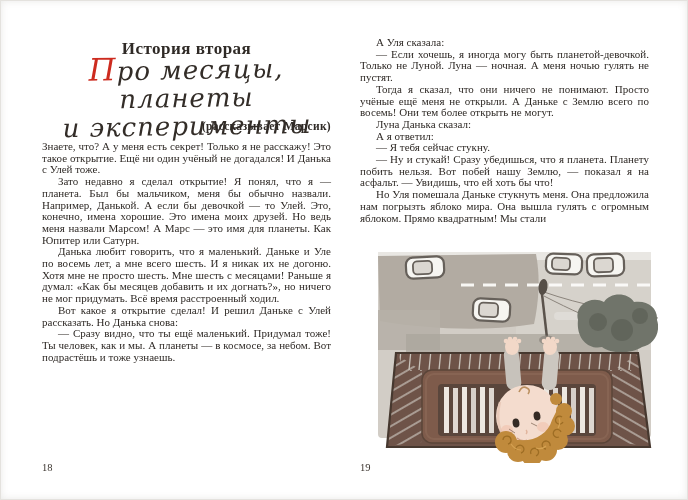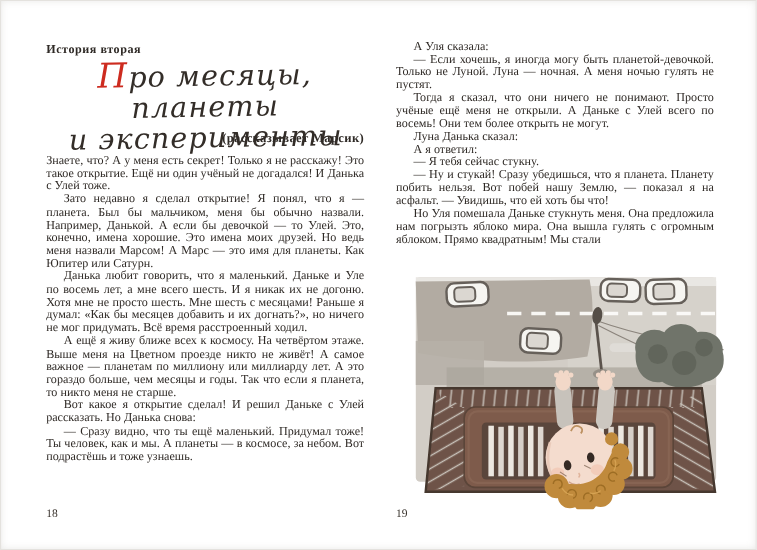--- a/index.html
+++ b/index.html
@@ -4,22 +4,22 @@
 <style>
   html,body{margin:0;padding:0;background:#ffffff;}
   .spread{
     position:relative;width:688px;height:500px;background:#ffffff;overflow:hidden;
     box-shadow:inset 0 0 0 1px #e4e2de, inset 0 0 8px rgba(110,104,96,.18);
     font-family:"Liberation Serif","DejaVu Serif",serif;color:#2f2a26;
   }
   .col{position:absolute;width:289px;text-align:justify;font-size:11px;line-height:11.7px;hyphens:auto;}
   .col p{margin:0;text-indent:16px;}
   .col p.noindent{text-indent:0;}
-  .chapter-heading{position:absolute;left:42px;top:39px;width:289px;text-align:left;
-    font-weight:bold;font-size:11px;letter-spacing:.5px;}
+  .chapter-heading{position:absolute;left:42px;top:39px;width:289px;text-align:center;
+    font-weight:bold;font-size:17px;letter-spacing:.5px;}
   .title{position:absolute;left:38px;top:54px;width:297px;text-align:center;
     font-family:"DejaVu Serif",serif;font-style:italic;font-size:26px;line-height:28px;
     letter-spacing:1px;color:#332d28;transform:rotate(-1deg);}
   .title .initial{color:#cd2b1f;font-size:31px;font-style:italic;}
   .subtitle{position:absolute;left:42px;top:120px;width:289px;text-align:right;
     font-weight:bold;font-size:11.5px;letter-spacing:.3px;}
   .left-body{left:42px;top:141px;}
   .right-body{left:360px;top:37px;}
   .pagenum{position:absolute;top:462px;width:289px;font-size:10.5px;color:#3a342e;}
   .pagenum.left{left:42px;} .pagenum.right{left:360px;}
@@ -37,33 +37,32 @@
       <span><span class="initial">П</span><span>ро месяцы, планеты</span></span><br>
       <span>и эксперименты</span>
     </div>
 
     <div class="subtitle">(рассказывает Марсик)</div>
 
     <div class="col left-body">
       <p class="noindent">Знаете, что? А у меня есть секрет! Только я не расскажу! Это такое открытие. Ещё ни один учёный не догадался! И Данька с Улей тоже.</p>
       <p>Зато недавно я сделал открытие! Я понял, что я — планета. Был бы мальчиком, меня бы обычно назвали. Например, Данькой. А если бы девочкой — то Улей. Это, конечно, имена хорошие. Это имена моих друзей. Но ведь меня назвали Марсом! А Марс — это имя для планеты. Как Юпитер или Сатурн.</p>
       <p>Данька любит говорить, что я маленький. Даньке и Уле по восемь лет, а мне всего шесть. И я никак их не догоню. Хотя мне не просто шесть. Мне шесть с месяцами! Раньше я думал: «Как бы месяцев добавить и их догнать?», но ничего не мог придумать. Всё время расстроенный ходил.</p>
-      <p>А ещё я живу ближе всех к космосу. На четвёртом этаже. Выше меня на Цветном проезде никто не живёт! А самое важное — планетам по миллиону или миллиарду лет. А это гораздо больше, чем месяцы и годы. Так что если я планета, то никто меня не старше.</p>
       <p>Вот какое я открытие сделал! И решил Даньке с Улей рассказать. Но Данька снова:</p>
       <p>— Сразу видно, что ты ещё маленький. Придумал тоже! Ты человек, как и мы. А планеты — в космосе, за небом. Вот подрастёшь и тоже узнаешь.</p>
     </div>
 
     <div class="pagenum left">18</div>
   </div>
 
   <div>
     <div class="col right-body">
       <p>А Уля сказала:</p>
       <p>— Если хочешь, я иногда могу быть планетой-девочкой. Только не Луной. Луна — ночная. А меня ночью гулять не пустят.</p>
-      <p>Тогда я сказал, что они ничего не понимают. Просто учёные ещё меня не открыли. А Даньке с Улей всего по восемь! Они тем более открыть не могут.</p>
+      <p>Тогда я сказал, что они ничего не понимают. Просто учёные ещё меня не открыли. А Даньке с Землю всего по восемь! Они тем более открыть не могут.</p>
       <p>Луна Данька сказал:</p>
       <p>А я ответил:</p>
       <p>— Я тебя сейчас стукну.</p>
       <p>— Ну и стукай! Сразу убедишься, что я планета. Планету побить нельзя. Вот побей нашу Землю, — показал я на асфальт. — Увидишь, что ей хоть бы что!</p>
       <p>Но Уля помешала Даньке стукнуть меня. Она предложила нам погрызть яблоко мира. Она вышла гулять с огромным яблоком. Прямо квадратным! Мы стали</p>
     </div>
 
     <svg class="illustration" viewBox="0 0 292 213" xmlns="http://www.w3.org/2000/svg">
       <defs>
         <pattern id="hatchV" width="10" height="20" patternUnits="userSpaceOnUse">

